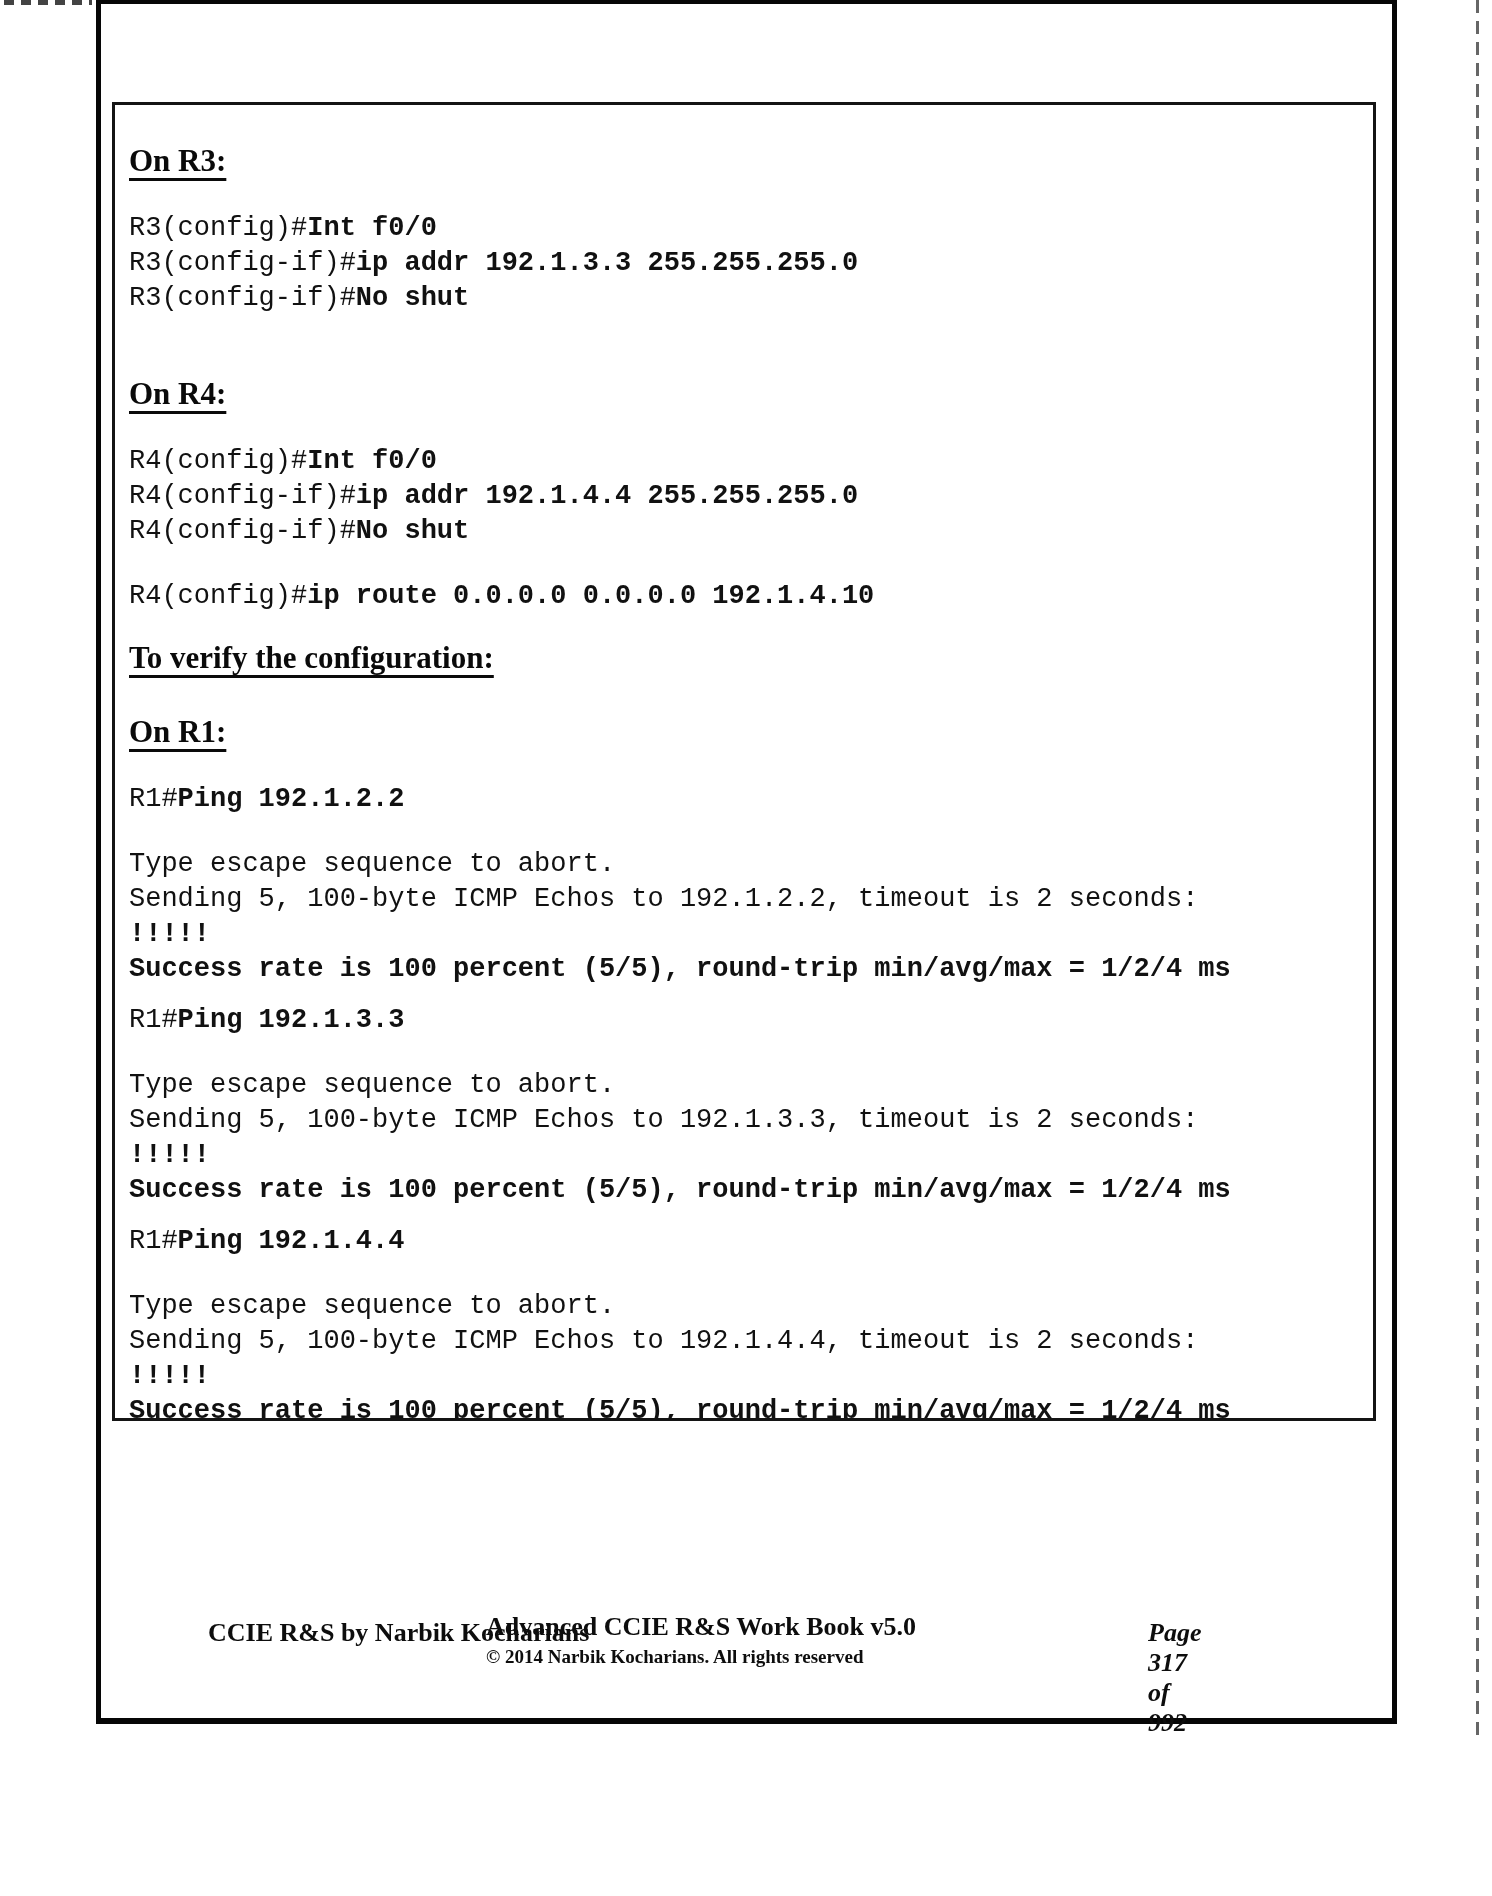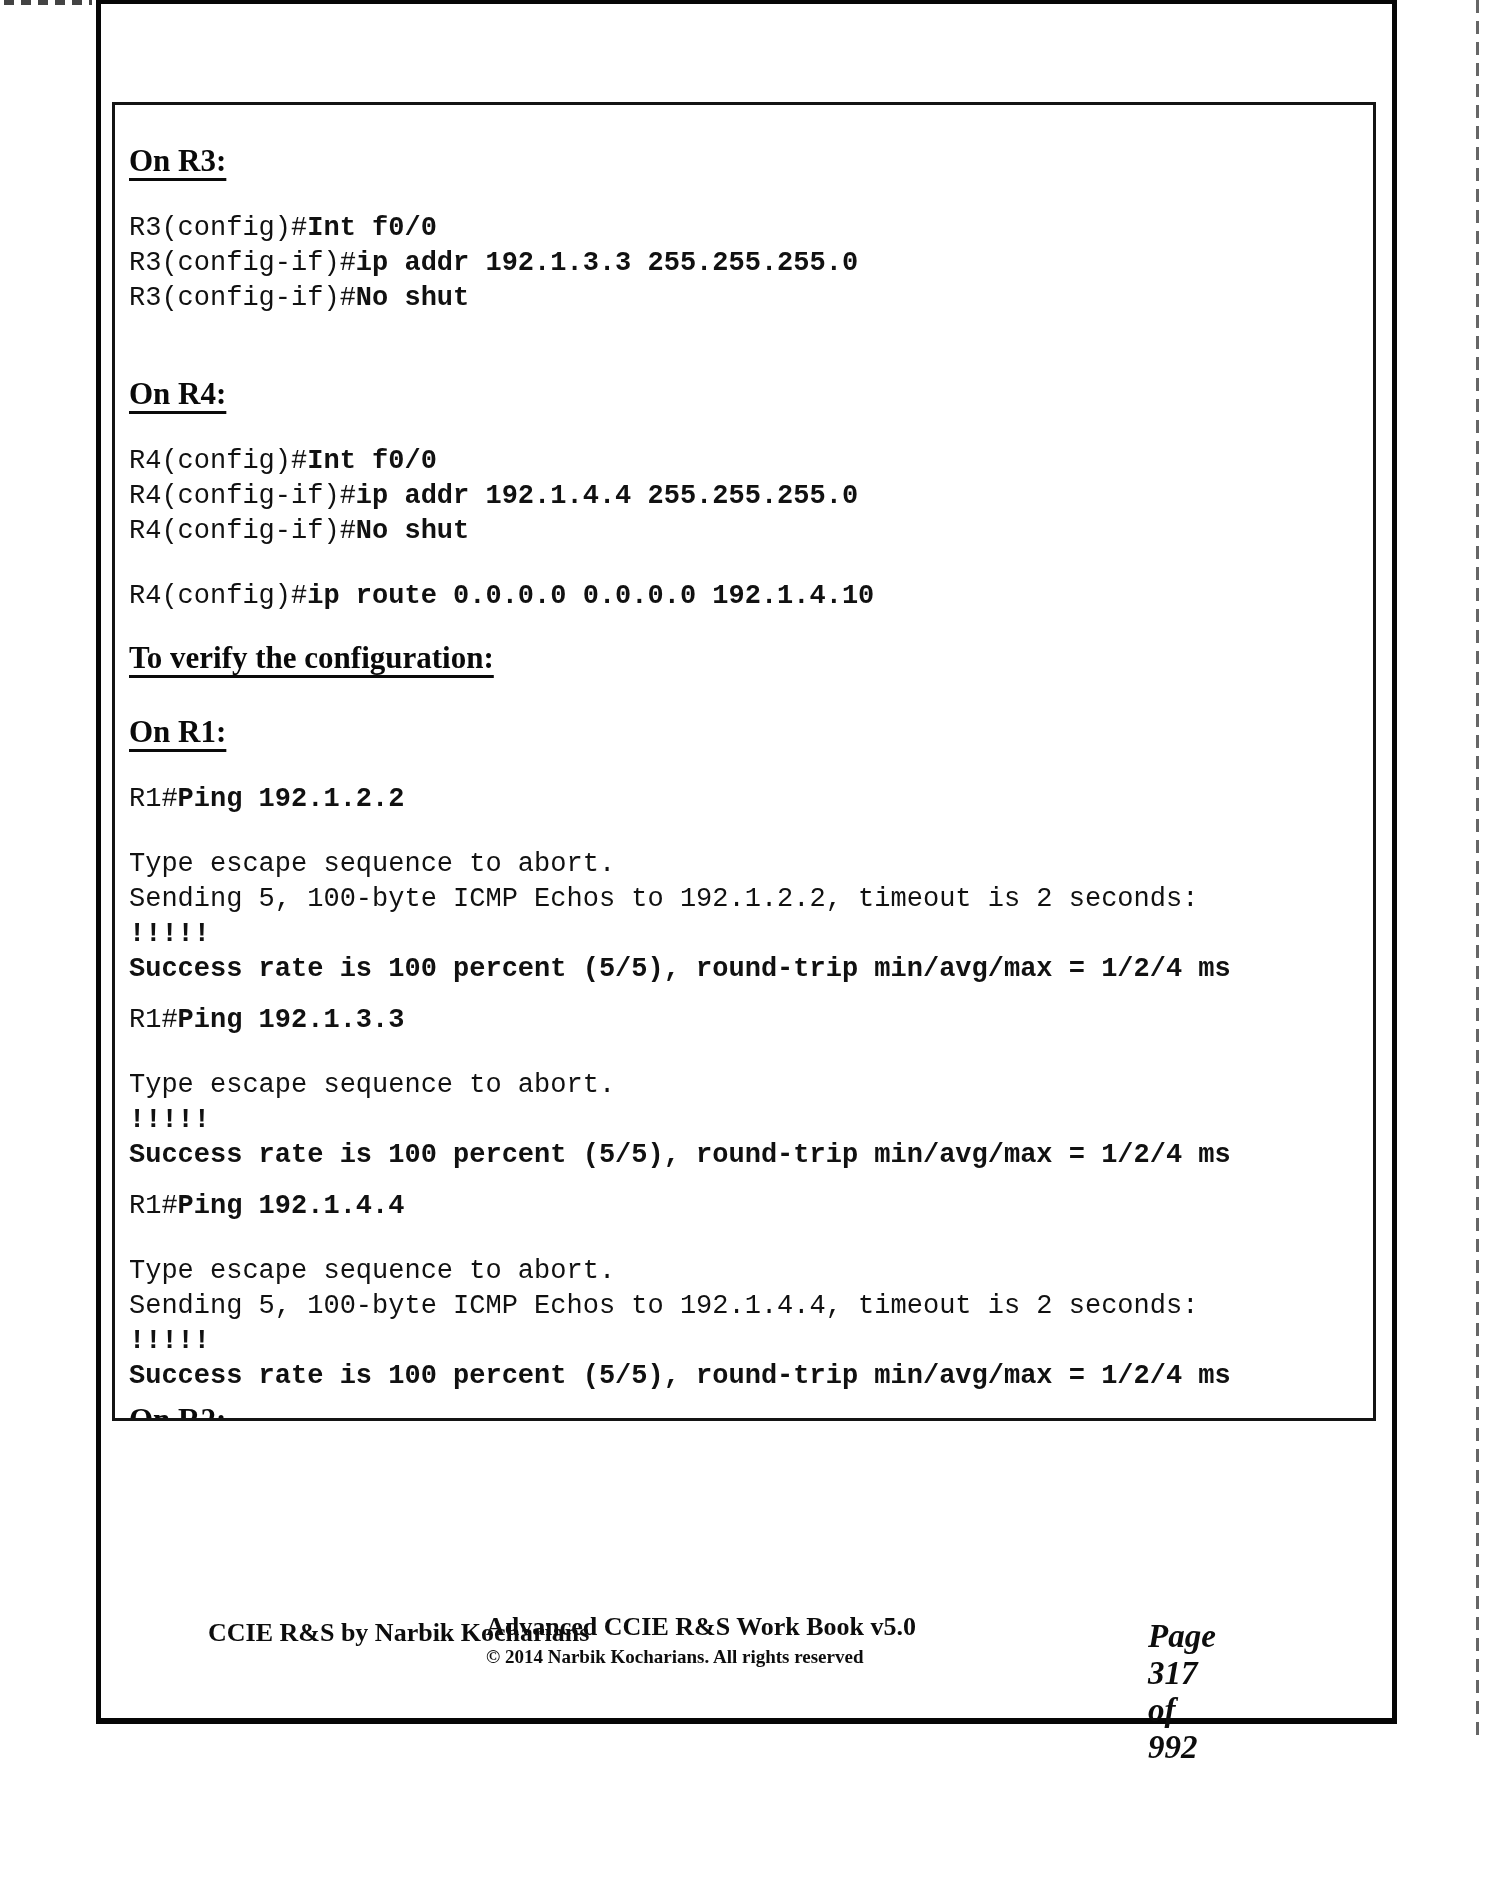--- a/index.html
+++ b/index.html
@@ -55,21 +55,21 @@
   .footer { position:absolute; left:0; top:1612px; width:1196px; height:80px; }
   .f-author {
     position:absolute; left:208px; top:6px;
     font-weight:bold; font-size:26px; font-family:"Liberation Serif", serif;
   }
   .f-center { position:absolute; left:486px; top:0; width:606px; text-align:left; }
   .f-book { font-weight:bold; font-size:26px; display:block; }
   .f-copy { font-weight:bold; font-size:19px; display:block; margin-top:4px; }
   .f-page {
     position:absolute; left:1148px; top:6px;
-    font-weight:bold; font-style:italic; font-size:33px;
+    font-weight:bold; font-style:italic; font-size:26px;
   }
 
   
   .art { position:absolute; pointer-events:none; }
   .art-top-left {
     left:4px; top:0; width:88px; height:5px;
     background:repeating-linear-gradient(90deg,#222 0 10px,transparent 10px 17px);
     opacity:.85;
   }
   .art-right-line {
@@ -129,20 +129,21 @@
     <div class="out">Type escape sequence to abort.</div>
     <div class="out">Sending 5, 100-byte ICMP Echos to 192.1.2.2, timeout is 2 seconds:</div>
     <div class="out b">!!!!!</div>
     <div class="out b">Success rate is 100 percent (5/5), round-trip min/avg/max = 1/2/4 ms</div>
 
     <div class="gap-sm"></div>
 
     <div class="cl"><span class="prompt">R1#</span><span class="cmd">Ping 192.1.3.3</span></div>
     <div class="gap"></div>
     <div class="out">Type escape sequence to abort.</div>
+    <div class="out">Sending 5, 100-byte ICMP Echos to 192.1.3.3, timeout is 2 seconds:</div>
     <div class="out b">!!!!!</div>
     <div class="out b">Success rate is 100 percent (5/5), round-trip min/avg/max = 1/2/4 ms</div>
 
     <div class="gap-sm"></div>
 
     <div class="cl"><span class="prompt">R1#</span><span class="cmd">Ping 192.1.4.4</span></div>
     <div class="gap"></div>
     <div class="out">Type escape sequence to abort.</div>
     <div class="out">Sending 5, 100-byte ICMP Echos to 192.1.4.4, timeout is 2 seconds:</div>
     <div class="out b">!!!!!</div>

